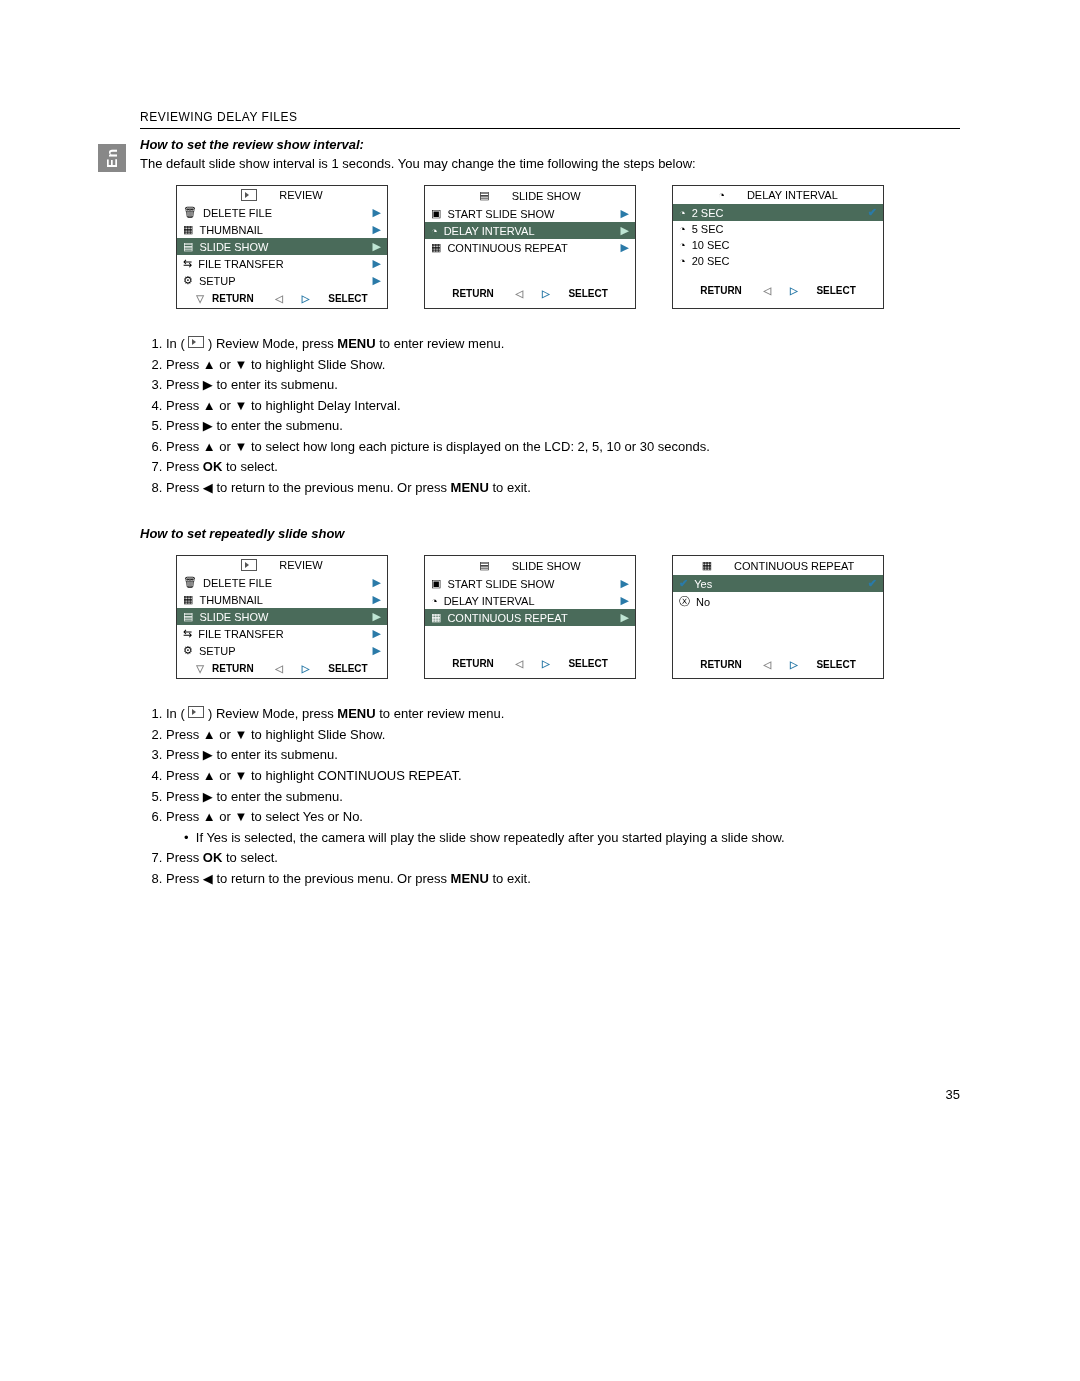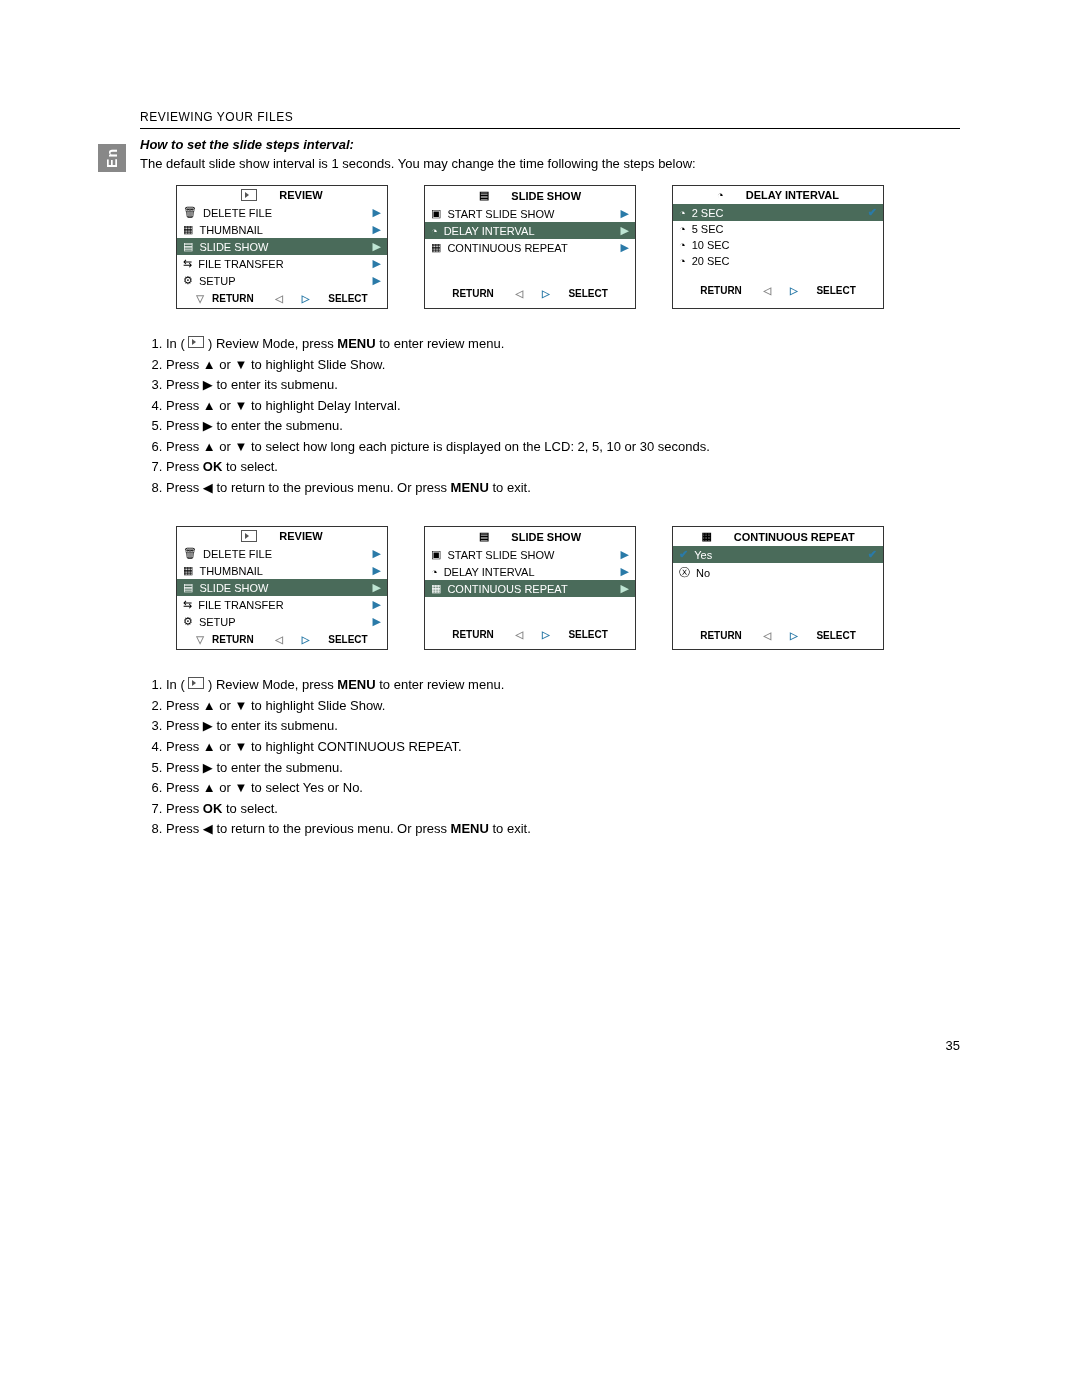--- a/index.html
+++ b/index.html
@@ -5,21 +5,21 @@
 body{margin:0;background:#fff;font-family:Arial,Helvetica,sans-serif;font-size:13px;color:#000;width:1080px}
 .page{padding:110px 120px 40px 140px;position:relative}
 .en-tab{position:absolute;left:98px;top:144px;width:28px;height:28px;background:#888;color:#fff;font-size:14px;font-weight:bold;display:flex;align-items:center;justify-content:center;letter-spacing:1px}
 .en-rot{transform:rotate(-90deg)}
 .sec-head{font-size:12px;letter-spacing:0.5px;margin-bottom:4px}
 hr.rule{border:none;border-top:1px solid #000;margin:4px 0 8px 0}
 .subhead{font-style:italic;font-weight:bold;font-size:13px;margin:6px 0 4px 0}
 .intro{font-size:13px;margin-bottom:14px}
 .screens{display:flex;gap:36px;margin:14px 0 26px 36px}
 .lcd{width:210px;border:1px solid #333;background:#fff;font-size:11px}
-.lcd .title{text-align:center;font-weight:bold;padding:3px 0;display:flex;align-items:center;justify-content:center;gap:22px}
+.lcd .title{text-align:center;font-weight:normal;padding:3px 0;display:flex;align-items:center;justify-content:center;gap:22px}
 .lcd .item{display:flex;align-items:center;padding:2px 6px;gap:5px;justify-content:space-between}
 .lcd .item .lab{display:flex;align-items:center;gap:6px}
 .lcd .item.hi{background:#4a6b5a;color:#fff}
 .lcd .foot{display:flex;align-items:center;justify-content:center;gap:8px;font-weight:bold;font-size:10px;padding:4px 0}
 .ic{font-family:Arial;font-size:11px}
 .tri{color:#2a7aa8}
 .chev{color:#888}
 .chk{color:#2a7aa8;font-weight:bold}
 ol.steps{margin:8px 0 30px 2px;padding-left:20px;font-size:13px}
 ol.steps li{margin:3px 4px;line-height:1.35}
@@ -29,24 +29,24 @@
 .icon-box::after{content:"";position:absolute;left:3px;top:2px;border-left:4px solid #555;border-top:3px solid transparent;border-bottom:3px solid transparent}
 </style>
 </head>
 <body>
 
 <div class="page">
   <div class="en-tab">
       <span class="en-rot">En</span>
     </div>
 
-  <div class="sec-head">REVIEWING YOUR FILES</div>
+  <div class="sec-head">REVIEWING DELAY FILES</div>
   <hr class="rule">
 
-  <div class="subhead">How to set the slide steps interval:</div>
+  <div class="subhead">How to set the review show interval:</div>
   <div class="intro">The default slide show interval is 1 seconds. You may change the time following the steps below:</div>
 
   <div class="screens">
 
     <div class="lcd">
       <div class="title">
           <span class="icon-box"></span>
           <span>REVIEW</span>
         </div>
       <div class="item">
@@ -156,20 +156,21 @@
     <li><span>In ( </span><span class="icon-box"></span><span> ) Review Mode, press </span><b>MENU</b><span> to enter review menu.</span></li>
     <li>Press ▲ or ▼ to highlight Slide Show.</li>
     <li>Press ▶ to enter its submenu.</li>
     <li>Press ▲ or ▼ to highlight Delay Interval.</li>
     <li>Press ▶ to enter the submenu.</li>
     <li>Press ▲ or ▼ to select how long each picture is displayed on the LCD: 2, 5, 10 or 30 seconds.</li>
     <li><span>Press </span><b>OK</b><span> to select.</span></li>
     <li><span>Press ◀ to return to the previous menu. Or press </span><b>MENU</b><span> to exit.</span></li>
   </ol>
 
+  <div class="subhead">How to set repeatedly slide show</div>
 
   <div class="screens">
 
     <div class="lcd">
       <div class="title">
           <span class="icon-box"></span>
           <span>REVIEW</span>
         </div>
       <div class="item">
           <span class="lab">
@@ -262,19 +263,20 @@
     </div>
   </div>
 
   <ol class="steps">
     <li><span>In ( </span><span class="icon-box"></span><span> ) Review Mode, press </span><b>MENU</b><span> to enter review menu.</span></li>
     <li>Press ▲ or ▼ to highlight Slide Show.</li>
     <li>Press ▶ to enter its submenu.</li>
     <li>Press ▲ or ▼ to highlight CONTINUOUS REPEAT.</li>
     <li>Press ▶ to enter the submenu.</li>
     <li><span>Press ▲ or ▼ to select Yes or No.</span>
+      <div class="bullet">•&nbsp;&nbsp;<span>If Yes is selected, the camera will play the slide show repeatedly after you started playing a slide show.</span></div>
     </li>
     <li><span>Press </span><b>OK</b><span> to select.</span></li>
     <li><span>Press ◀ to return to the previous menu. Or press </span><b>MENU</b><span> to exit.</span></li>
   </ol>
 
   <div class="pnum">35</div>
 </div>
 
 </body></html>

